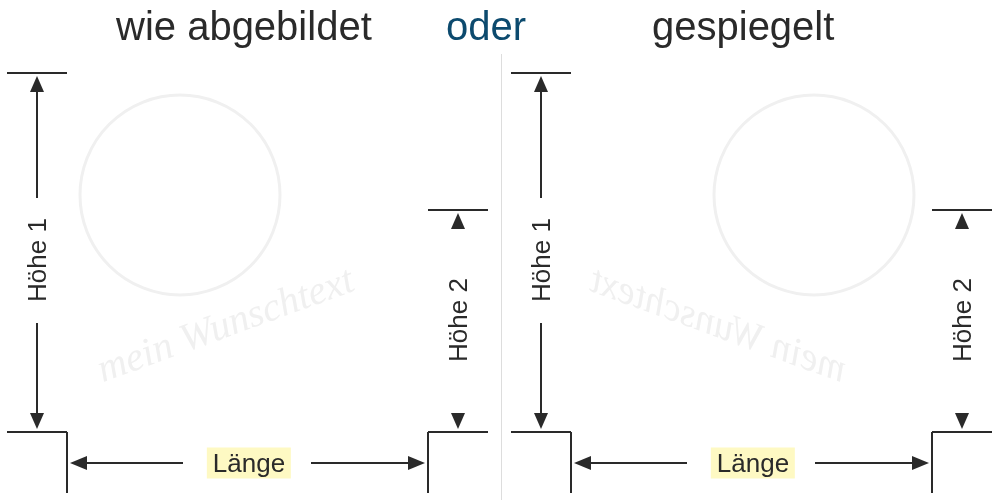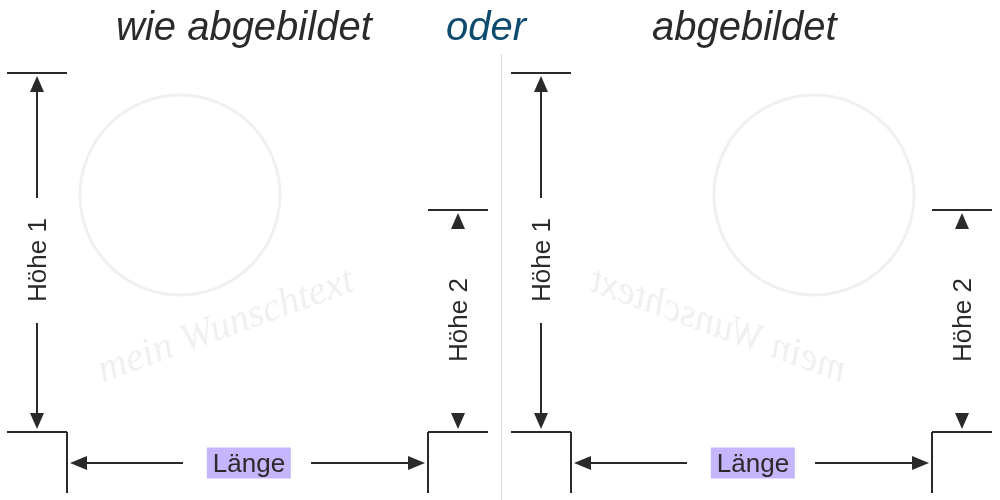--- a/index.html
+++ b/index.html
@@ -1,33 +1,33 @@
 <!DOCTYPE html>
 <html><head>
 <meta charset="utf-8">
 <style>
   html, body { margin:0; padding:0; }
   body { width:1000px; height:500px; background:#ffffff; position:relative; overflow:hidden;
          font-family:"Liberation Sans", sans-serif; color:#2a2a2a; }
-  .title { position:absolute; top:2px; font-size:40px; line-height:48px; white-space:nowrap;font-style:italic; }
+  .title { position:absolute; top:2px; font-size:40px; line-height:48px; white-space:nowrap; }
   .panel { position:absolute; top:0; width:500px; height:500px; }
   svg { position:absolute; left:0; top:0; }
   .vlabel { position:absolute; font-size:26px; white-space:nowrap; transform-origin:center center;
             transform:translate(-50%,-50%) rotate(-90deg); background:#fff; padding:0 4px; }
   .hlabel { position:absolute; font-size:26px; white-space:nowrap; transform:translate(-50%,-50%);
-            background:#c4b5fd; padding:0 6px; }
+            background:#fef9c3; padding:0 6px; }
   .wm { position:absolute; font-family:"Liberation Serif", serif; font-style:italic; font-size:40px;
         color:#f0f0f0; white-space:nowrap; }
 </style>
 </head>
 <body>
 
 <div class="title" style="left:116px;">wie abgebildet</div>
 <div class="title" style="left:446px;color:#0c4a6e;">oder</div>
-<div class="title" style="left:652px;">abgebildet</div>
+<div class="title" style="left:652px;">gespiegelt</div>
 
 <div style="position:absolute;left:501px;top:54px;width:1px;height:446px;background:#dddddd;"></div>
 
 <div class="panel" style="left:0;">
   <div class="wm" style="left:90px;top:300px;transform:rotate(-20deg);">mein Wunschtext</div>
   <svg width="500" height="500">
     <circle cx="180" cy="195" r="100" fill="none" stroke="#f0f0f0" stroke-width="3"></circle>
     <g stroke="#2a2a2a" stroke-width="2" fill="#2a2a2a">
       <line x1="7" y1="73" x2="67" y2="73"></line>
       <line x1="7" y1="432" x2="67" y2="432"></line>

